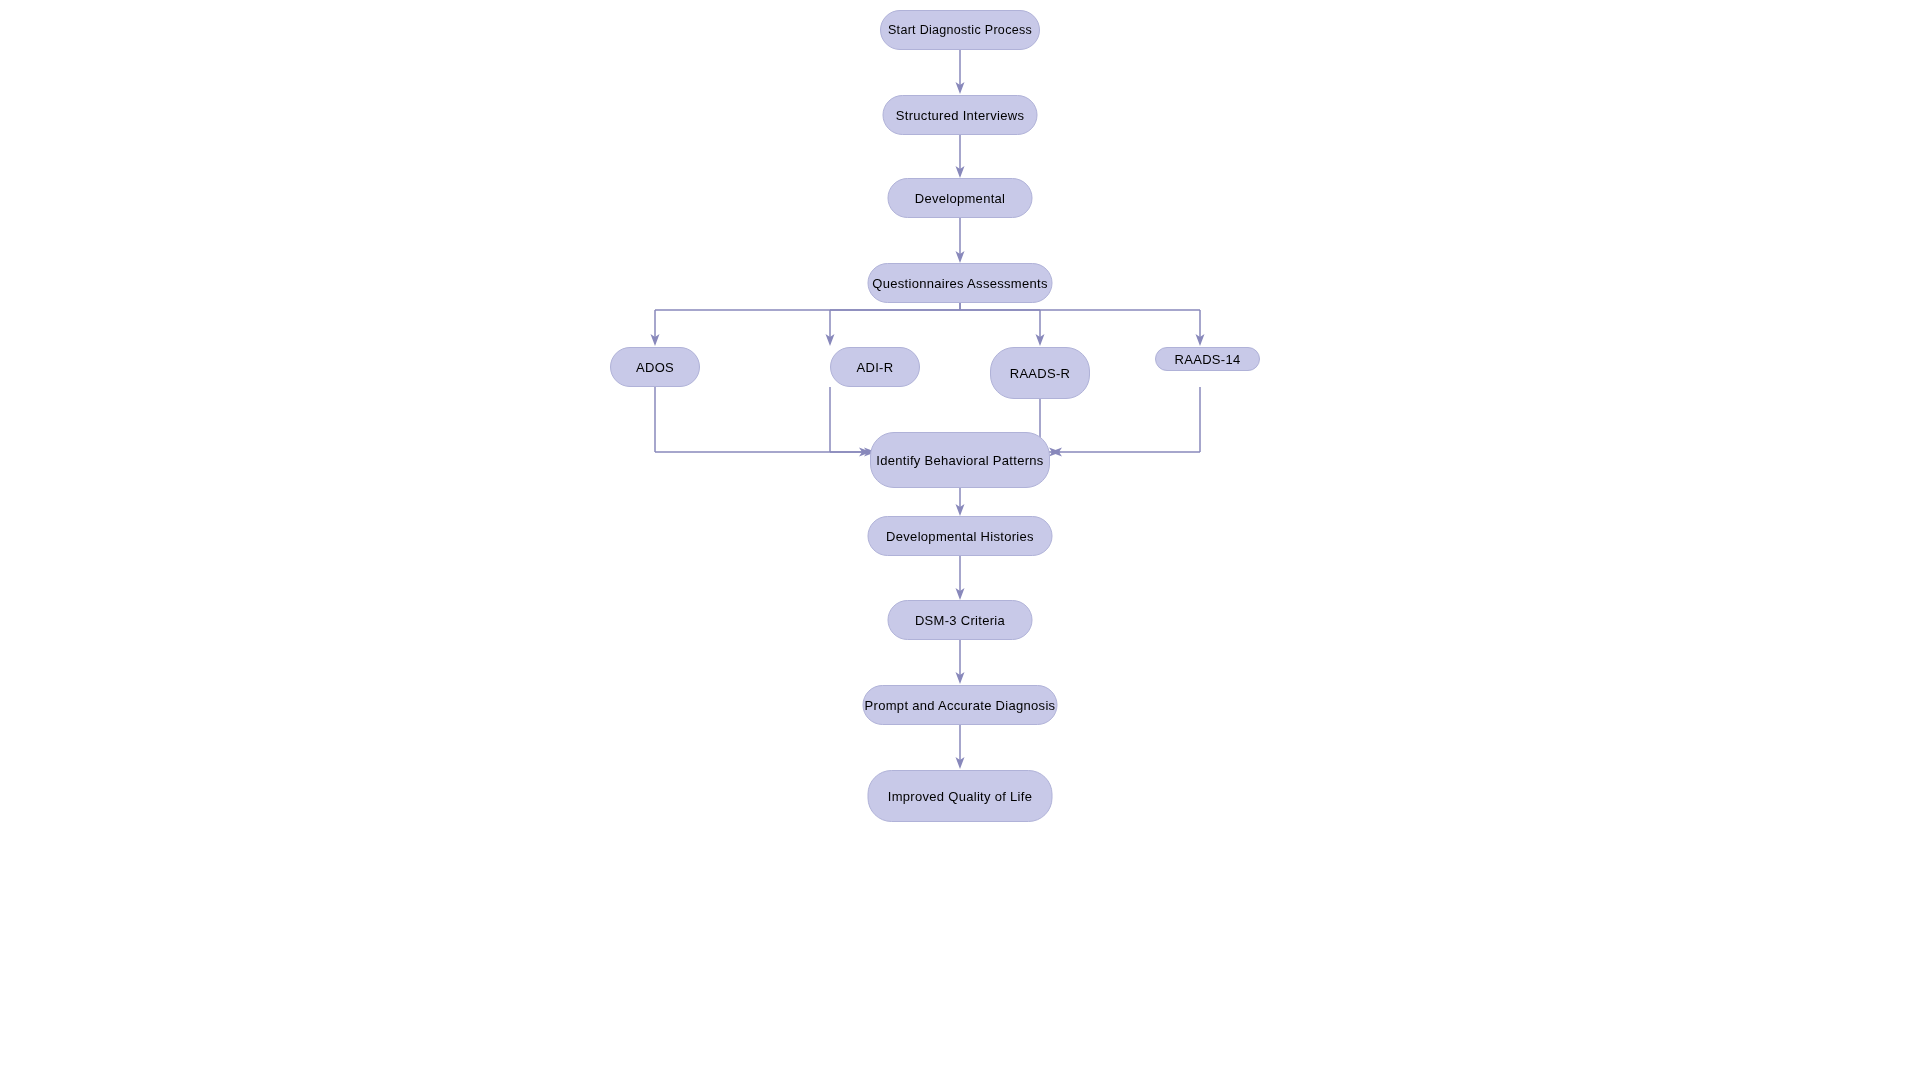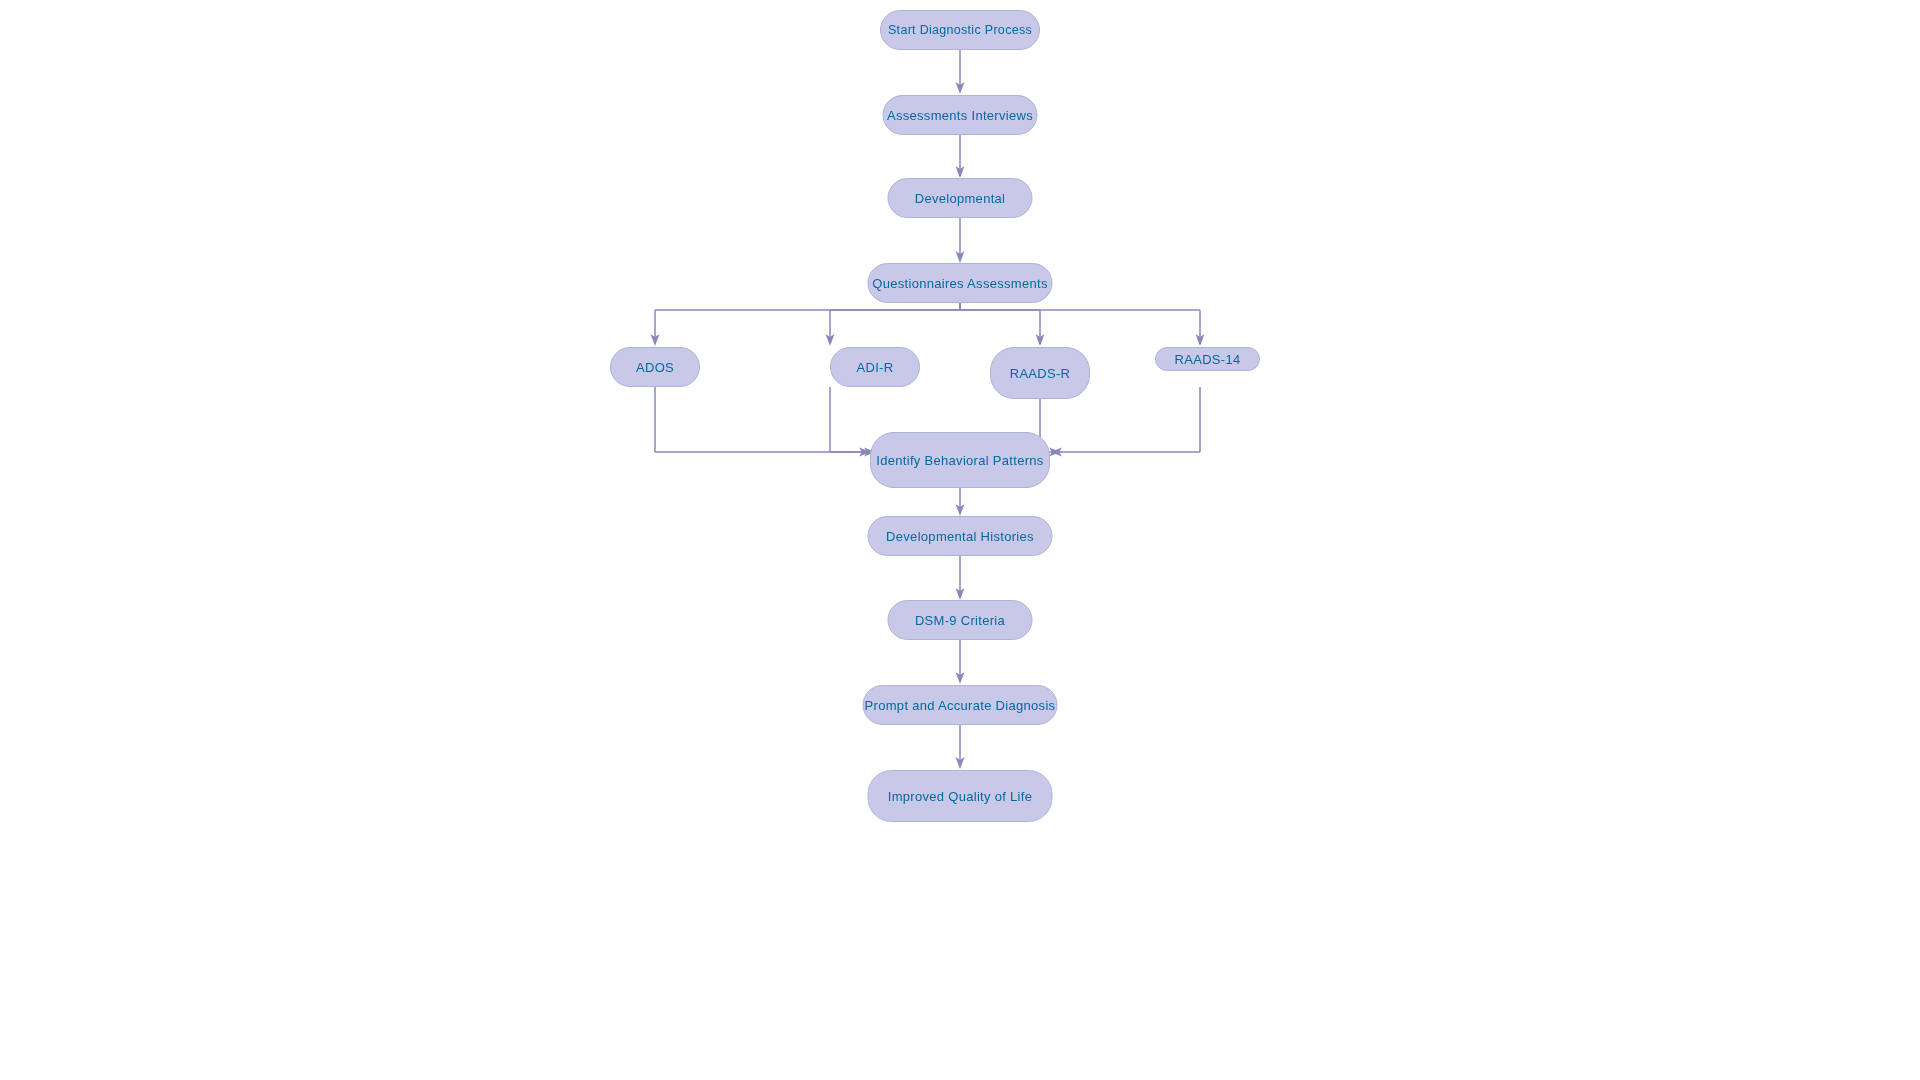--- a/index.html
+++ b/index.html
@@ -31,21 +31,21 @@
     }
 
     .node {
       position: absolute;
       background: #c8c9e8;
       border-radius: 24px;
       display: flex;
       align-items: center;
       justify-content: center;
       font-size: 13px;
-      color: #0369a1;
+      color: #000000;
       font-weight: 400;
       letter-spacing: 0.3px;
       border: 1.5px solid #b0b2d8;
     }
 
     .node-start {
       width: 160px;
       height: 40px;
       left: 50%;
       transform: translateX(-50%);
@@ -201,21 +201,21 @@
     <line x1="250" y1="640" x2="250" y2="678" stroke="#8888bb" stroke-width="1.5" marker-end="url(#arrowhead)"></line>
 
     <line x1="250" y1="725" x2="250" y2="763" stroke="#8888bb" stroke-width="1.5" marker-end="url(#arrowhead)"></line>
   </svg>
 
   <div class="node node-start">
     <span>Start Diagnostic Process</span>
   </div>
 
   <div class="node node-structured">
-    <span>Assessments Interviews</span>
+    <span>Structured Interviews</span>
   </div>
 
   <div class="node node-questionnaires">
     <span>Developmental</span>
   </div>
 
   <div class="node node-observational">
     <span>Questionnaires Assessments</span>
   </div>
 
@@ -237,21 +237,21 @@
 
   <div class="node node-behavioral">
     <span>Identify Behavioral Patterns</span>
   </div>
 
   <div class="node node-developmental">
     <span>Developmental Histories</span>
   </div>
 
   <div class="node node-dsm">
-    <span>DSM-9 Criteria</span>
+    <span>DSM-3 Criteria</span>
   </div>
 
   <div class="node node-prompt">
     <span>Prompt and Accurate Diagnosis</span>
   </div>
 
   <div class="node node-improved">
     <span>Improved Quality of Life</span>
   </div>
 

